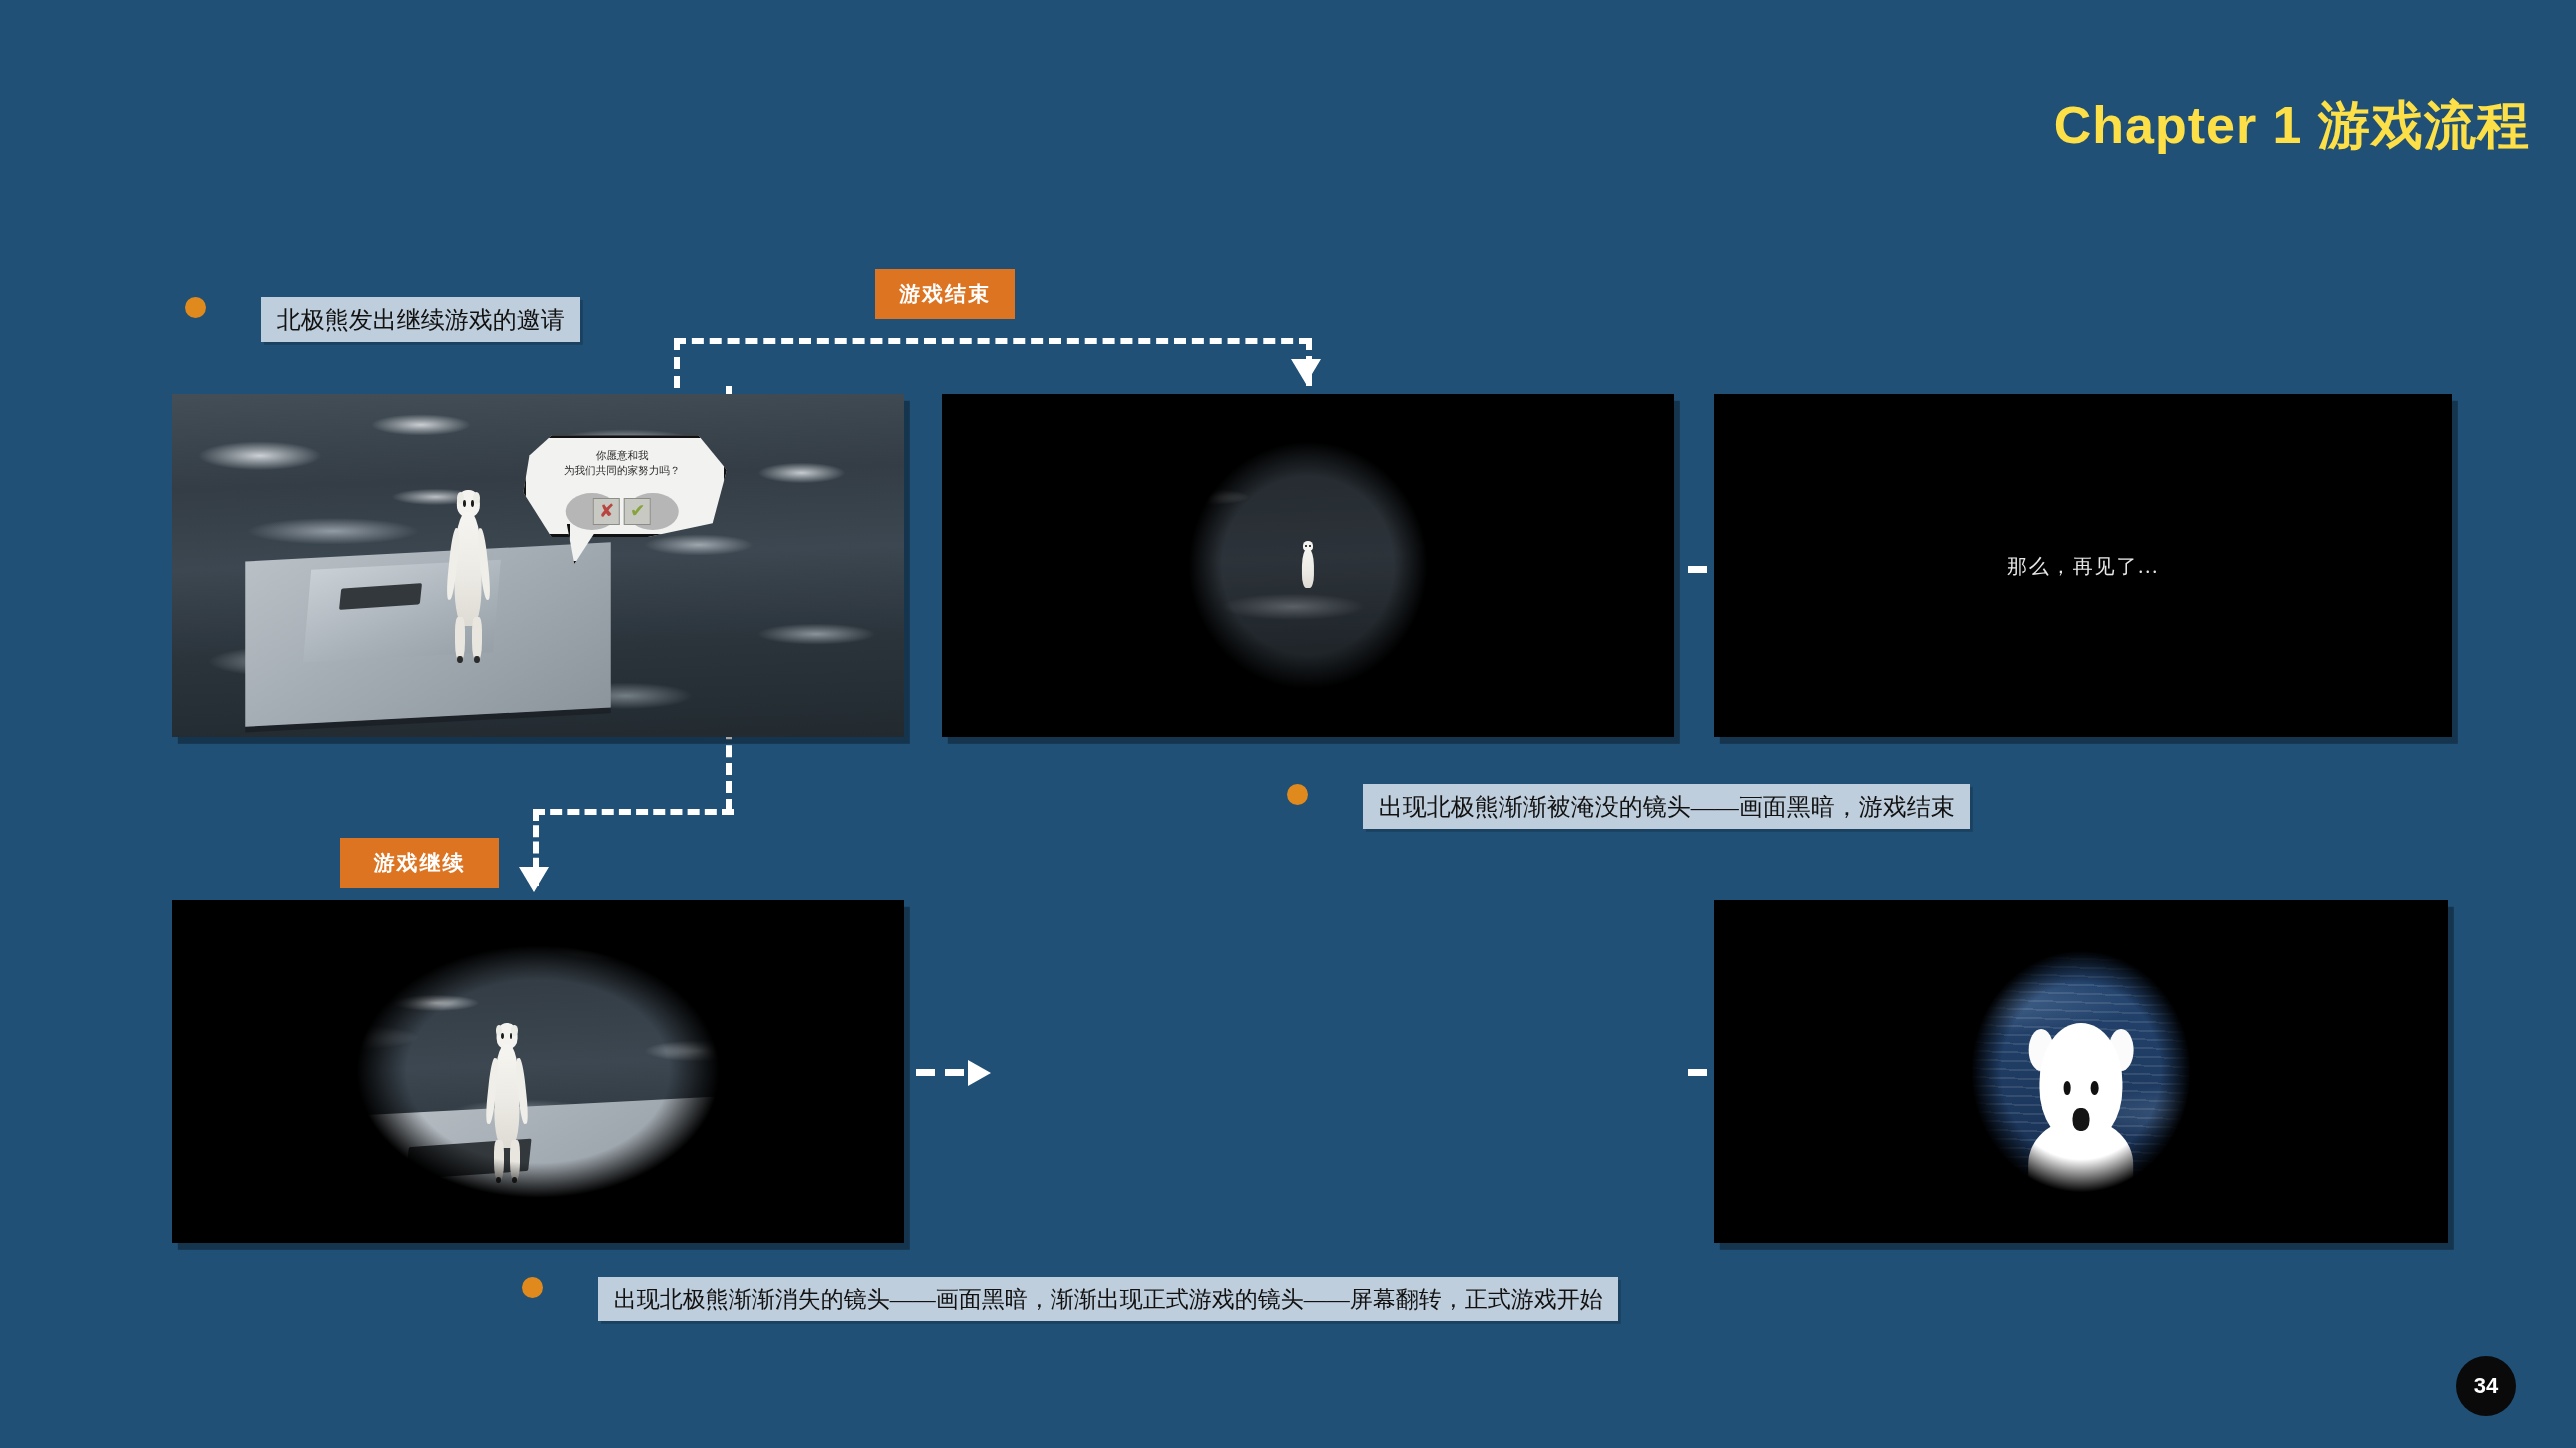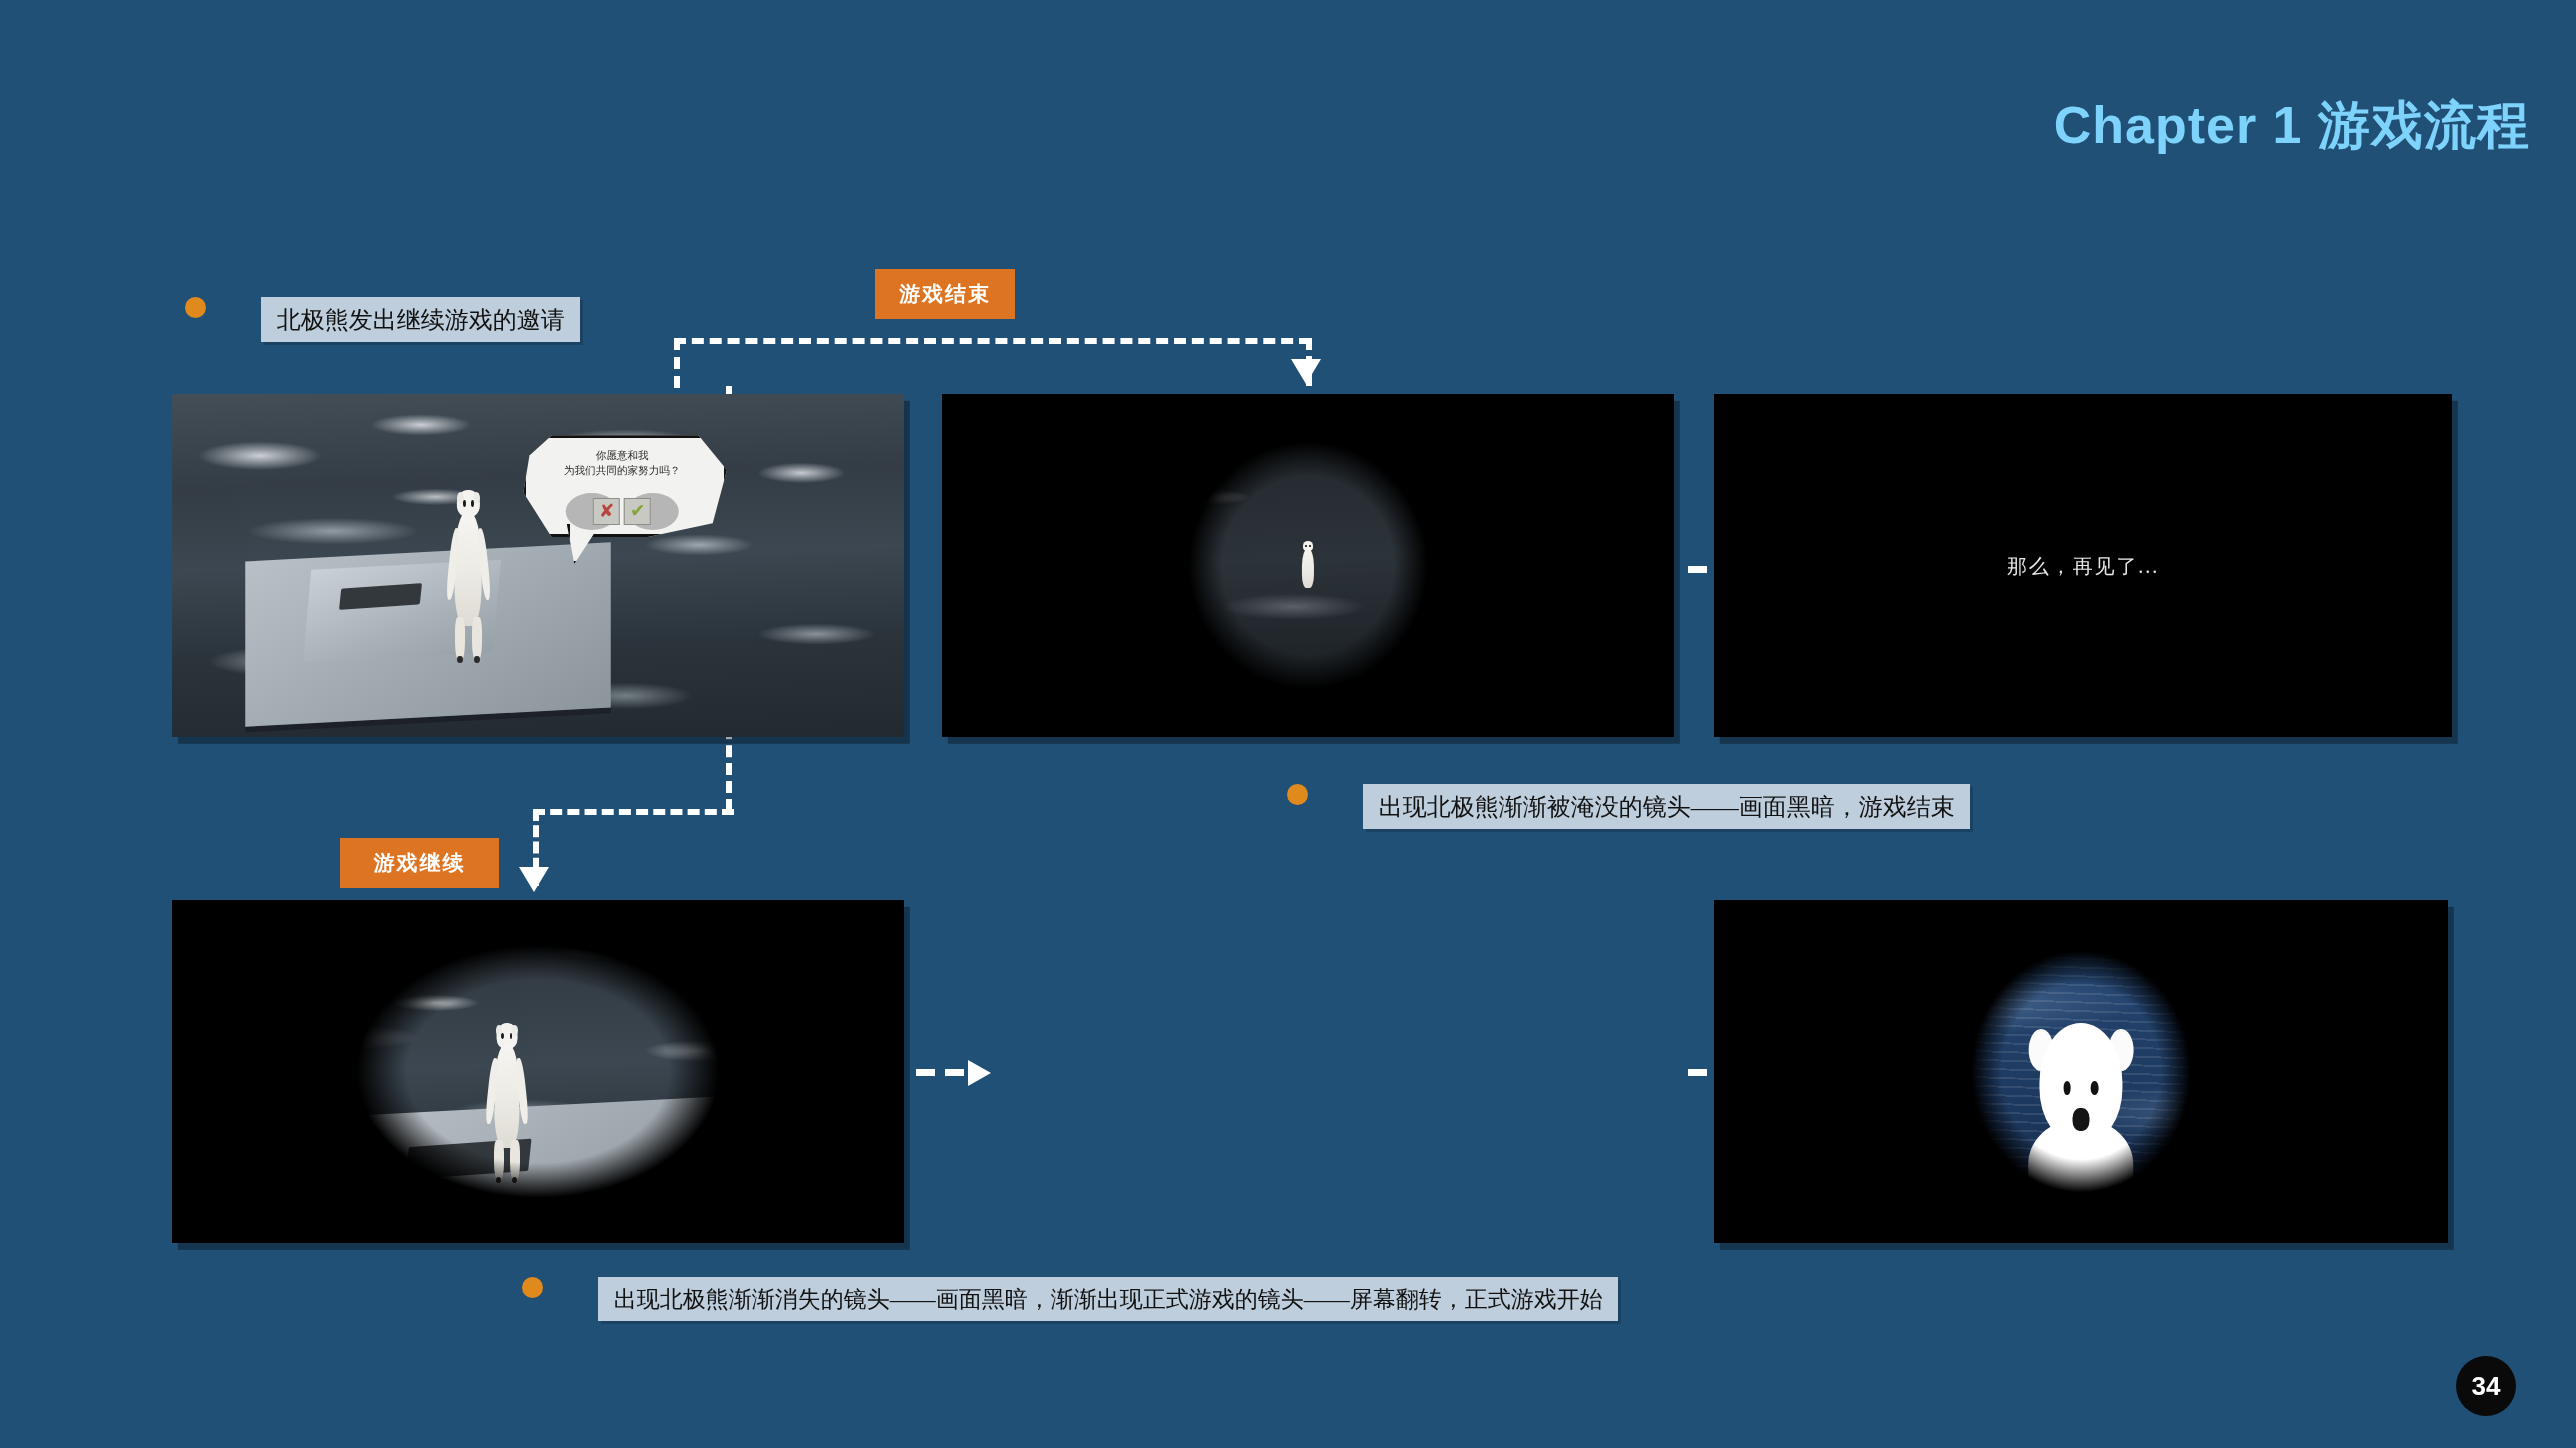--- a/index.html
+++ b/index.html
@@ -7,21 +7,21 @@
     width:2576px;height:1449px;
     background:#1F4E79;
     font-family:"Liberation Sans","DejaVu Sans",sans-serif;
     overflow:hidden;position:relative;
   }
   #slide{position:absolute;left:0;top:0;width:2576px;height:1449px;background:#215077;}
 
   
   #title{
     position:absolute;right:46px;top:126px;
-    font-size:52px;font-weight:bold;color:#7dd3fc;
+    font-size:52px;font-weight:bold;color:#fde047;
     letter-spacing:1px;white-space:nowrap;
     transform:translateY(-50%);
     font-family:"Liberation Sans","DejaVu Sans",sans-serif;
     text-align:center;
   }
 
   
   .panel{position:absolute;overflow:hidden;background:#000;}
   .panel.shadow{box-shadow:5.8px 6.8px 0 rgba(0,0,0,.35);}
 
@@ -206,21 +206,21 @@
     border-top:13.5px solid transparent;border-bottom:13.5px solid transparent;
     border-left:23px solid #FFFFFF;
   }
   .dash-seg{position:absolute;height:6.8px;background:#FFFFFF;}
 
   
   #page-badge{
     position:absolute;width:60px;height:60px;border-radius:50%;
     background:#0A0A0A;color:#FFFFFF;
     display:flex;align-items:center;justify-content:center;
-    font-size:26px;font-weight:bold;
+    font-size:22px;font-weight:bold;
   }
 </style>
 </head>
 <body>
 
 <div id="slide">
 
   <div id="title">Chapter 1 游戏流程</div>
 
   <div class="caption" style="left:185px;top:297px;">

